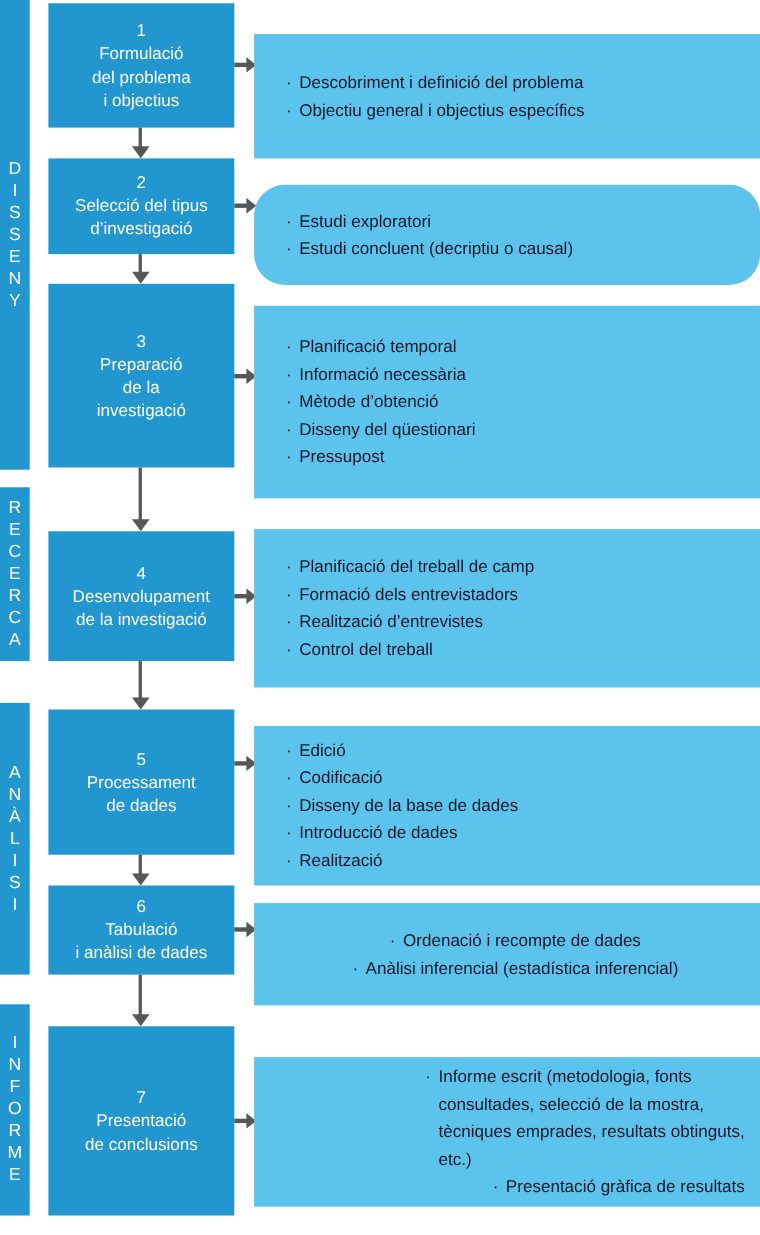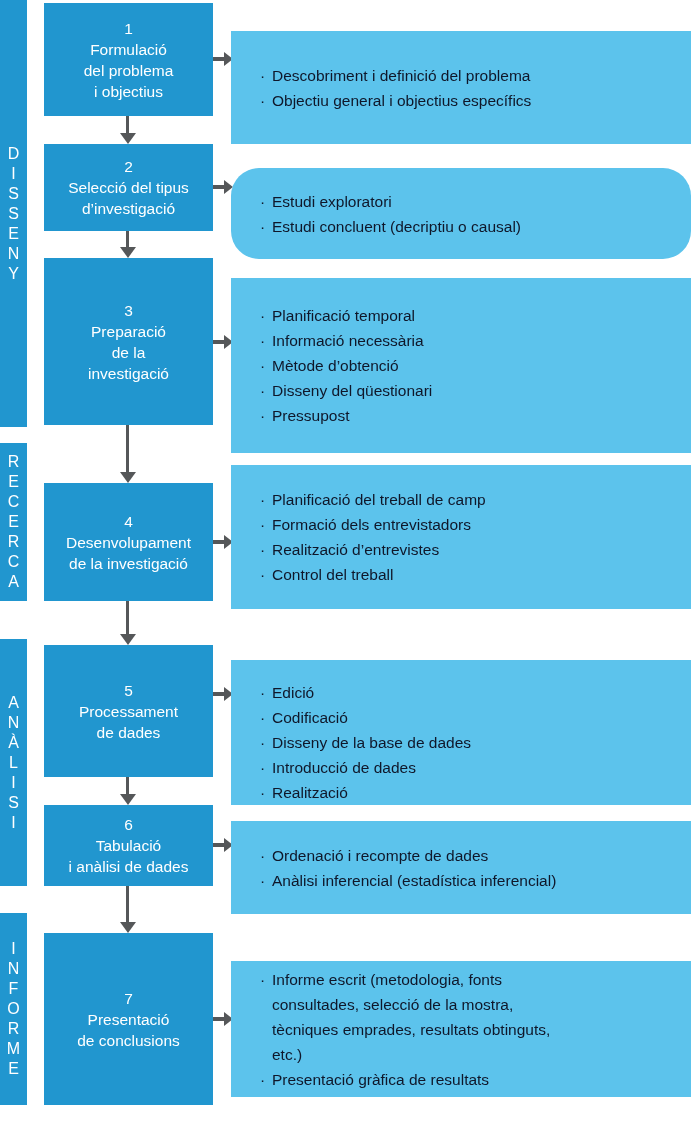--- a/index.html
+++ b/index.html
@@ -247,42 +247,42 @@
 
   <div class="step-box" style="top:483px; height:118px;">
     <span class="step-num">4</span>
     <span class="step-title" style="white-space:pre-line;">Desenvolupament
 de la investigació</span>
   </div>
   <div class="arrow-right" style="left:213px; top:535px;">
     <div class="shaft"></div>
       <div class="head"></div>
   </div>
-  <div class="detail-panel" style="top:437px; height:144px;">
+  <div class="detail-panel" style="top:453px; height:144px;">
     <div class="detail-item">Planificació del treball de camp</div>
     <div class="detail-item">Formació dels entrevistadors</div>
     <div class="detail-item">Realització d’entrevistes</div>
     <div class="detail-item">Control del treball</div>
   </div>
 
   <div class="arrow-down" style="left:120px; top:601px; height:44px;">
     <div class="shaft" style="height:34px;"></div>
       <div class="head"></div>
   </div>
 
   <div class="step-box" style="top:645px; height:132px;">
     <span class="step-num">5</span>
     <span class="step-title" style="white-space:pre-line;">Processament
 de dades</span>
   </div>
   <div class="arrow-right" style="left:213px; top:687px;">
     <div class="shaft"></div>
       <div class="head"></div>
   </div>
-  <div class="detail-panel" style="top:632px; height:145px;justify-content:flex-end;">
+  <div class="detail-panel" style="top:632px; height:145px;">
     <div class="detail-item">Edició</div>
     <div class="detail-item">Codificació</div>
     <div class="detail-item">Disseny de la base de dades</div>
     <div class="detail-item">Introducció de dades</div>
     <div class="detail-item">Realització</div>
   </div>
 
   <div class="arrow-down" style="left:120px; top:777px; height:28px;">
     <div class="shaft" style="height:18px;"></div>
       <div class="head"></div>
@@ -290,40 +290,40 @@
 
   <div class="step-box" style="top:805px; height:81px;">
     <span class="step-num">6</span>
     <span class="step-title" style="white-space:pre-line;">Tabulació
 i anàlisi de dades</span>
   </div>
   <div class="arrow-right" style="left:213px; top:838px;">
     <div class="shaft"></div>
       <div class="head"></div>
   </div>
-  <div class="detail-panel" style="top:793px; height:93px;">
+  <div class="detail-panel" style="top:793px; height:93px;align-items:center;">
     <div class="detail-item">Ordenació i recompte de dades</div>
     <div class="detail-item">Anàlisi inferencial (estadística inferencial)</div>
   </div>
 
   <div class="arrow-down" style="left:120px; top:886px; height:47px;">
     <div class="shaft" style="height:37px;"></div>
       <div class="head"></div>
   </div>
 
   <div class="step-box" style="top:933px; height:172px;">
     <span class="step-num">7</span>
     <span class="step-title" style="white-space:pre-line;">Presentació
 de conclusions</span>
   </div>
   <div class="arrow-right" style="left:213px; top:1012px;">
     <div class="shaft"></div>
       <div class="head"></div>
   </div>
-  <div class="detail-panel" style="top:933px; height:136px;">
+  <div class="detail-panel" style="top:933px; height:136px;align-items:flex-end;">
     <div class="detail-item">Informe escrit (metodologia, fonts
 consultades, selecció de la mostra,
 tècniques emprades, resultats obtinguts,
 etc.)</div>
     <div class="detail-item">Presentació gràfica de resultats</div>
   </div>
 
 </div>
 
 </body></html>

